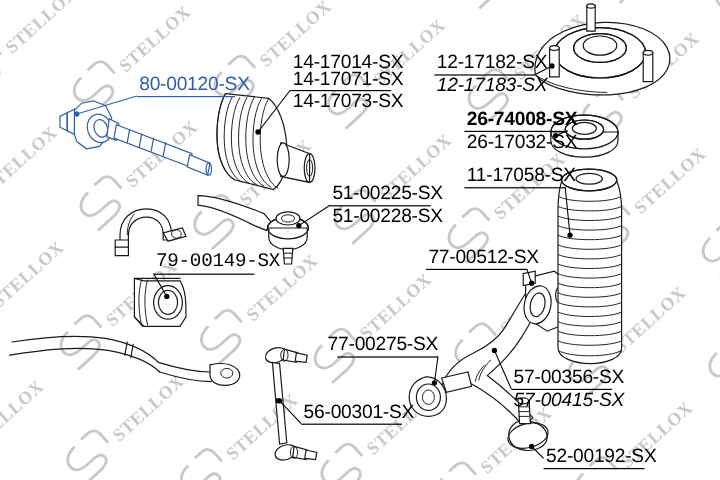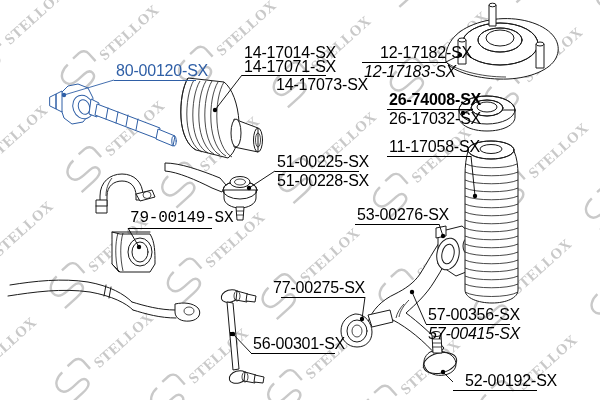--- a/index.html
+++ b/index.html
@@ -612,50 +612,50 @@
   </svg>
 
   <div id="label-layer">
 
     <div class="lbl blue" style="left:116px; top:64px;">80-00120-SX</div>
     <div class="ul blue" style="left:114px; top:80px; width:82px;"></div>
 
     <div class="lbl" style="left:244px; top:46px;">14-17014-SX</div>
     <div class="lbl" style="left:244px; top:60px;">14-17071-SX</div>
     <div class="ul" style="left:242px; top:75px; width:84px;"></div>
-    <div class="lbl" style="left:244px; top:78px;margin-left:32px;">14-17073-SX</div>
-
-    <div class="lbl" style="left:364px; top:46px;margin-left:16px;">12-17182-SX</div>
+    <div class="lbl" style="left:244px; top:78px;">14-17073-SX</div>
+
+    <div class="lbl" style="left:364px; top:46px;">12-17182-SX</div>
     <div class="ul" style="left:362px; top:62px; width:84px;"></div>
     <div class="lbl" style="left:364px; top:65px;font-style:italic;">12-17183-SX</div>
 
     <div class="lbl" style="left:389px; top:93px;font-weight:bold;">26-74008-SX</div>
     <div class="ul" style="left:387px; top:109px; width:86px;"></div>
     <div class="lbl" style="left:389px; top:112px;">26-17032-SX</div>
 
     <div class="lbl" style="left:389px; top:140px;">11-17058-SX</div>
     <div class="ul" style="left:387px; top:156px; width:84px;"></div>
 
     <div class="lbl" style="left:277px; top:155px;">51-00225-SX</div>
     <div class="ul" style="left:275px; top:171px; width:84px;"></div>
     <div class="lbl" style="left:277px; top:174px;">51-00228-SX</div>
 
     <div class="lbl" style="left:130px; top:212px;font-family:Liberation Mono, monospace;">79-00149-SX</div>
     <div class="ul" style="left:128px; top:228px; width:84px;"></div>
 
-    <div class="lbl" style="left:357px; top:208px;">53-00276-SX</div>
+    <div class="lbl" style="left:357px; top:208px;">77-00512-SX</div>
     <div class="ul" style="left:355px; top:224px; width:84px;"></div>
 
     <div class="lbl" style="left:273px; top:281px;">77-00275-SX</div>
     <div class="ul" style="left:281px; top:297px; width:84px;"></div>
 
     <div class="lbl" style="left:253px; top:337px;text-align:right;">56-00301-SX</div>
     <div class="ul" style="left:251px; top:353px; width:84px;"></div>
 
     <div class="lbl" style="left:428px; top:308px;">57-00356-SX</div>
     <div class="ul" style="left:426px; top:324px; width:84px;"></div>
     <div class="lbl" style="left:428px; top:327px;font-style:italic;">57-00415-SX</div>
 
-    <div class="lbl" style="left:465px; top:374px;">52-00192-SX</div>
+    <div class="lbl" style="left:455px; top:374px;">52-00192-SX</div>
     <div class="ul" style="left:453px; top:390px; width:84px;"></div>
 
   </div>
 </div>
 
 </body></html>

